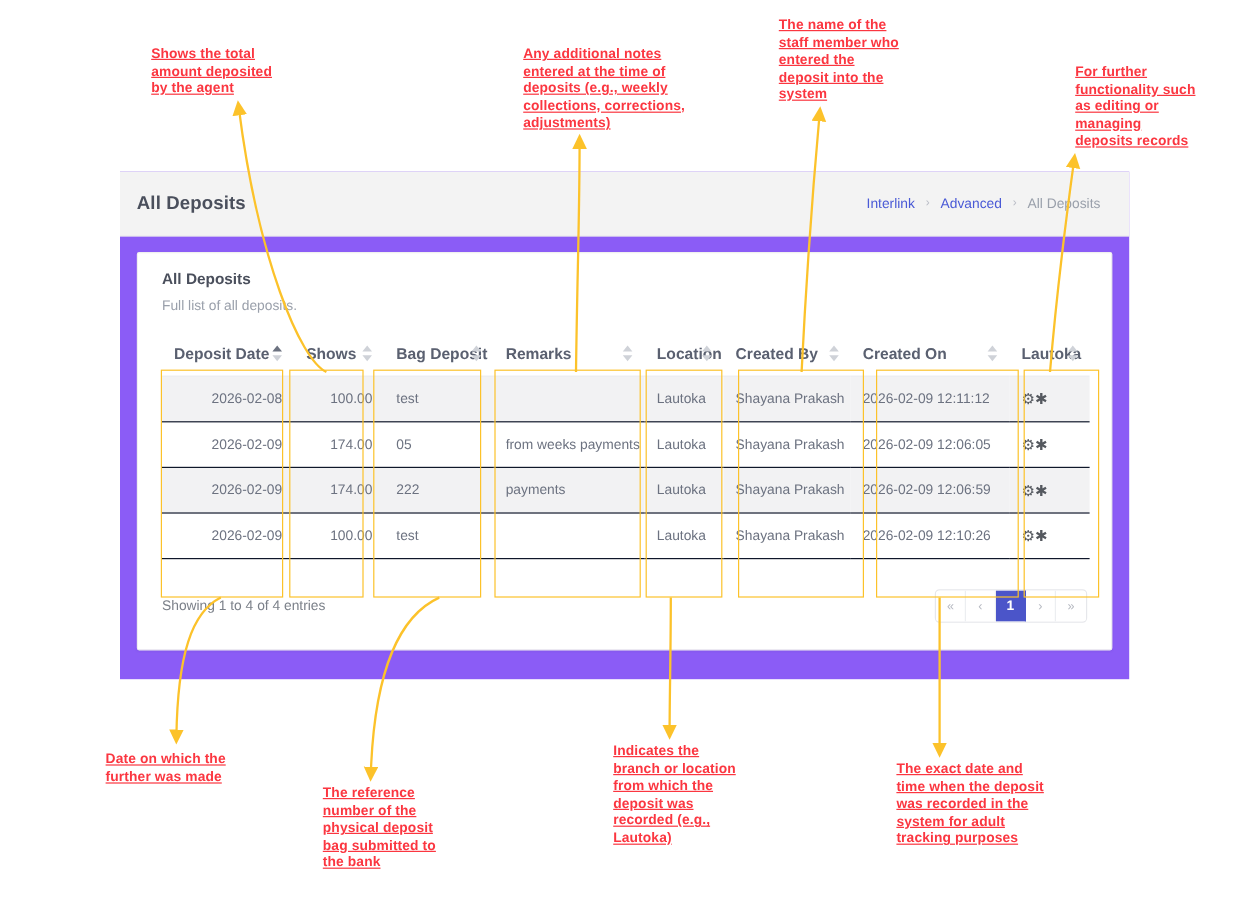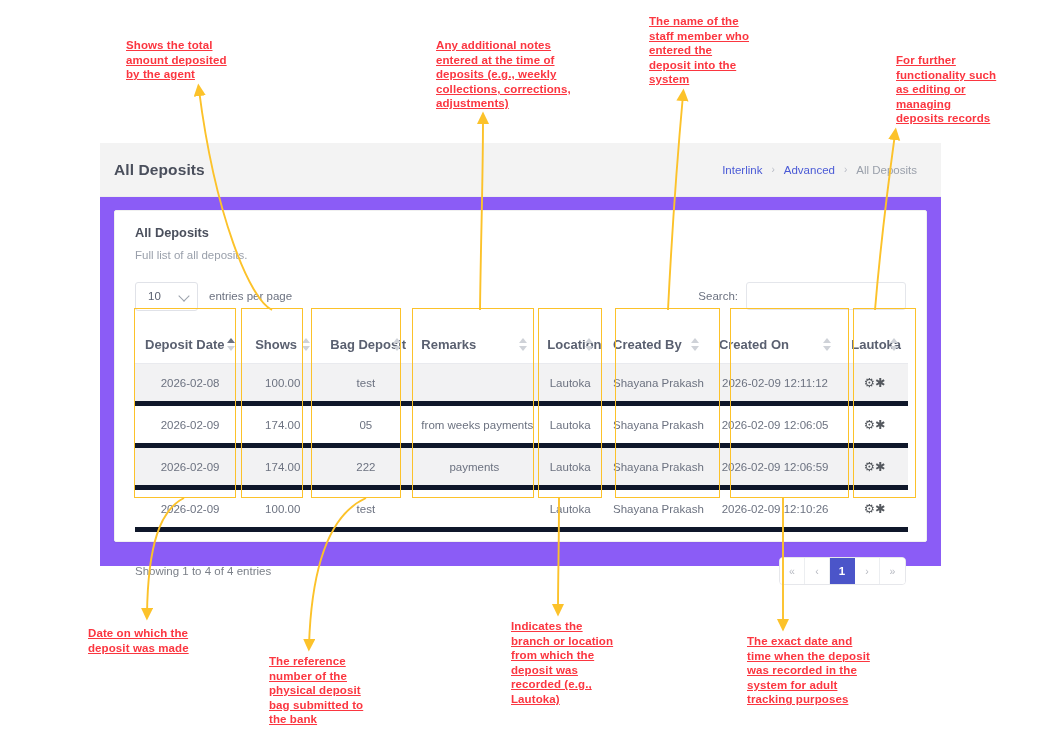--- a/index.html
+++ b/index.html
@@ -137,25 +137,24 @@
     border-left:4px solid transparent;
     border-right:4px solid transparent;
   }
   .sort i.up   { top:0;  border-bottom:5px solid #cfd2d8; }
   .sort i.down { top:8px;border-top:5px solid #cfd2d8; }
   .sort.asc i.up { border-bottom-color:#6c7280; }
 
   #deposits-table td {
     font-size:11.5px; color:#6c7280;
     padding:11px 10px;
-    border-bottom:5px solid #0f172a;
+    border-bottom:1px solid #0f172a;
     vertical-align:middle;
     white-space:nowrap;
     overflow:hidden;
-    text-align:center;
   }
   #deposits-table tbody tr:nth-child(odd) { background:#f2f2f3; }
   #deposits-table tbody tr:nth-child(even){ background:#ffffff; }
   td.num { text-align:right; }
   .cogs-icon { color:#55595f; font-size:12.5px; display:inline-block; }
 
   
   .c-date    { width:104px; }
   .c-amount  { width:71px;  }
   .c-bag     { width:86px;  }
@@ -217,32 +216,20 @@
       <span class="crumb-sep">›</span>
       <span class="crumb-current">All Deposits</span>
     </nav>
   </div>
 
   <div id="card">
     <div id="card-body">
       <div id="card-title">All Deposits</div>
       <div id="card-subtitle">Full list of all deposits.</div>
 
-      <div id="controls">
-        <div id="length-select">
-          <span>10</span>
-          <span class="chev"></span>
-        </div>
-        <span id="entries-label">entries per page</span>
-
-        <div id="search-wrap">
-          <span id="search-label">Search:</span>
-          <input id="search-input" type="text" placeholder="" style="">
-        </div>
-      </div>
 
       <table id="deposits-table">
         <colgroup>
           <col class="c-date">
             <col class="c-amount">
             <col class="c-bag">
             <col class="c-remarks">
           <col class="c-loc">
             <col class="c-by">
             <col class="c-on">
@@ -411,21 +398,21 @@
 staff member who
 entered the
 deposit into the
 system</div>
 <div class="note" style="left:896px; top:53px;  width:110px;">For further
 functionality such
 as editing or
 managing
 deposits records</div>
 <div class="note" style="left:88px;  top:626px; width:120px;">Date on which the
-deposit was made</div>
+further was made</div>
 <div class="note" style="left:269px; top:654px; width:110px;">The reference
 number of the
 physical deposit
 bag submitted to
 the bank</div>
 <div class="note" style="left:511px; top:619px; width:115px;">Indicates the
 branch or location
 from which the
 deposit was
 recorded (e.g.,

